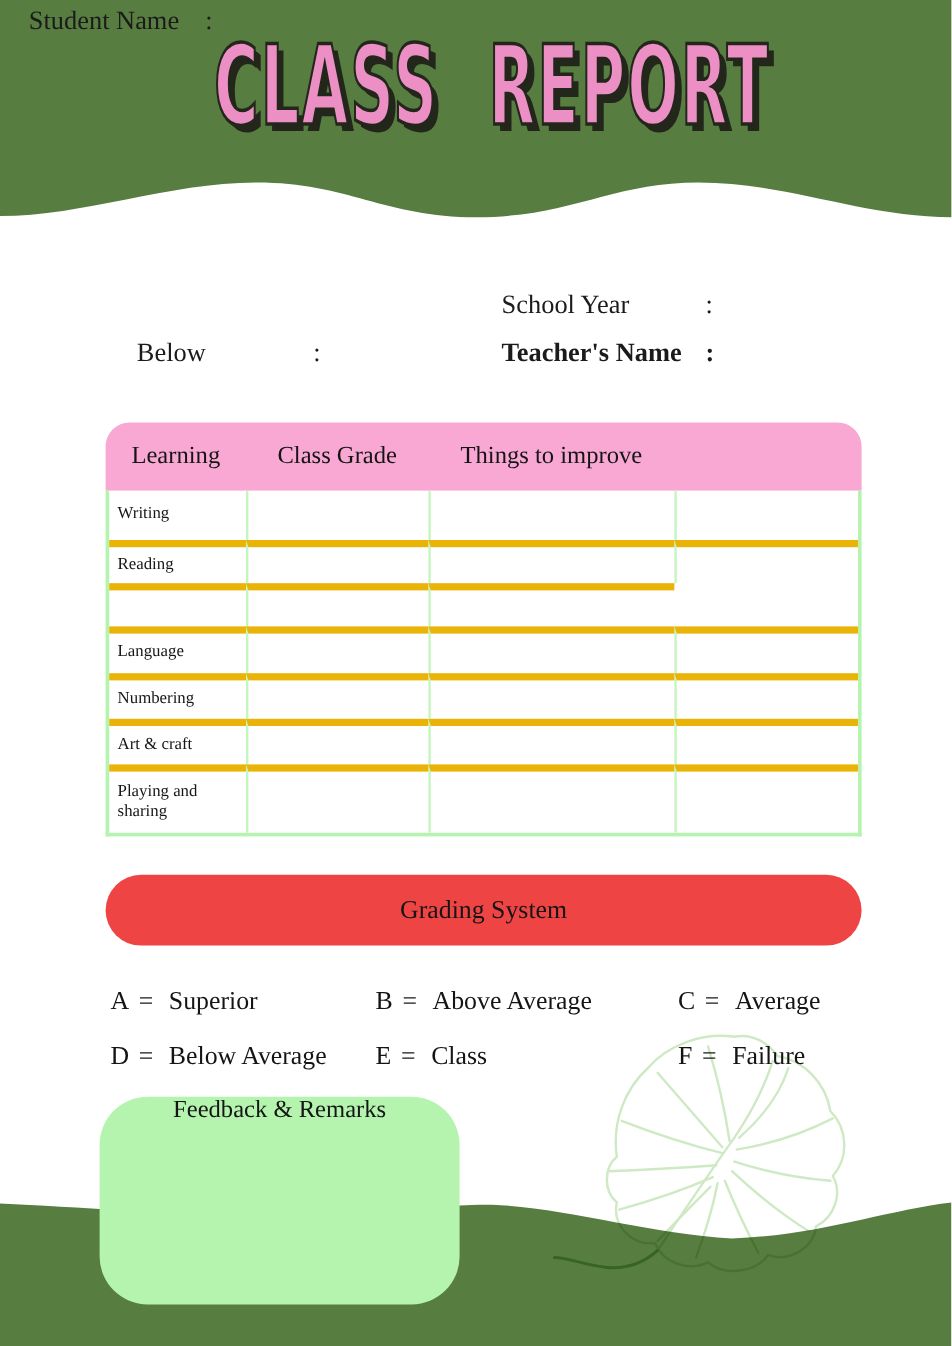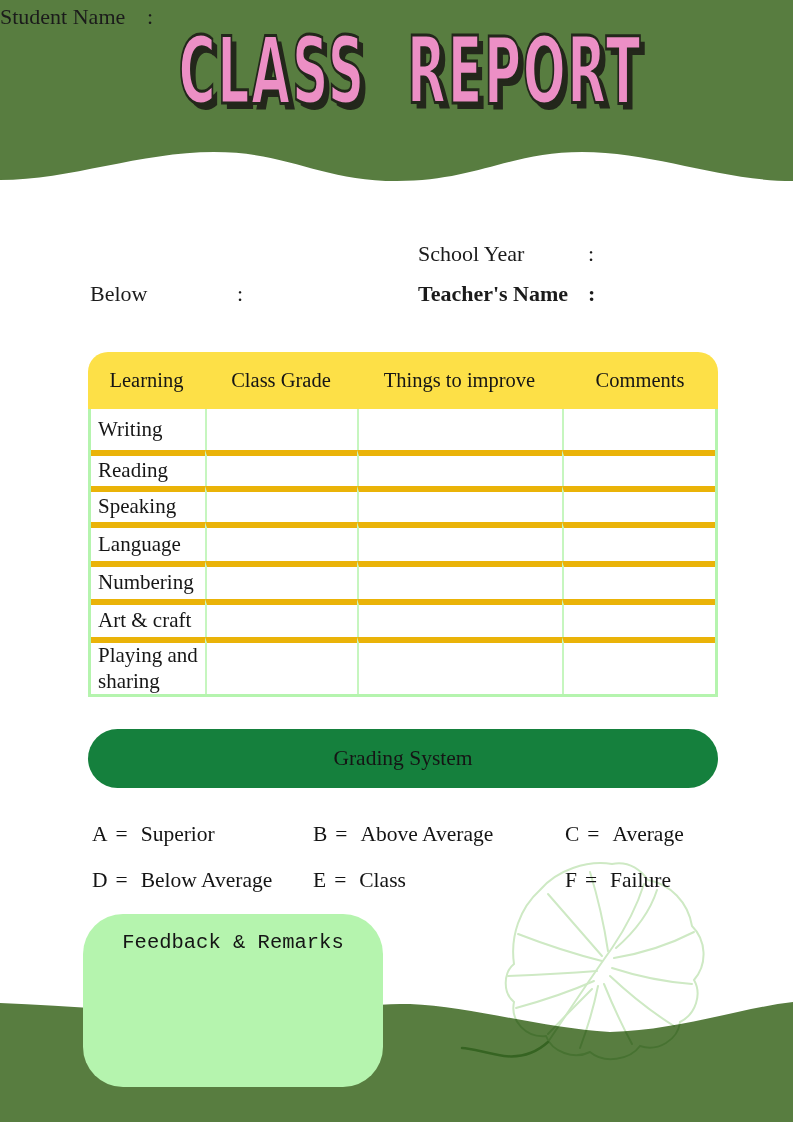--- a/index.html
+++ b/index.html
@@ -13,57 +13,57 @@
     position:absolute;left:0;top:26px;width:793px;text-align:center;z-index:2;
     font-family:"DejaVu Sans", sans-serif;font-weight:bold;font-size:92px;line-height:1;
     color:#ec8fc5;letter-spacing:3px;word-spacing:40px;
     transform:scaleX(0.55);transform-origin:center;
     -webkit-text-stroke:3px #23271b;
     text-shadow:9px 6px 0 #23271b;
     white-space:nowrap;
   }
   
   .info-field{position:absolute;display:flex;align-items:baseline;font-size:22px;z-index:2;}
-  .info-field.lft .info-label{display:inline-block;width:147px;}
+  .info-field.lft .info-label{display:inline-block;width:147px;margin-left:24px;}
   .info-field.rgt .info-label{display:inline-block;width:170px;}
   .info-colon{margin-right:10px;}
   .info-value{display:inline-block;min-width:90px;min-height:24px;}
   #f-grade{left:90px;top:277px;}
   #f-year{left:418px;top:237px;}
   #f-teacher{left:418px;top:277px;font-weight:bold;}
   
   .report-table{position:absolute;left:88px;top:352px;width:630px;z-index:2;}
   .t-head{
     display:grid;grid-template-columns:117px 152px 205px 156px;height:57px;
-    background:#fde047;border-radius:20px 20px 0 0;align-items:center;text-align:center;
+    background:#f9a8d4;border-radius:20px 20px 0 0;align-items:center;text-align:center;
     font-size:20.5px;color:#151515;
   }
   .t-body{border:3px solid #b5f4ae;border-top:none;background:#ffffff;}
   .t-row{display:grid;grid-template-columns:114px 152px 205px 153px;}
   .r0{height:41px}.r1{height:36px}.r2{height:36px}.r3{height:39px}.r4{height:38px}.r5{height:38px}.r6{height:57px}
   .t-cell{border-left:2px solid #c6f6bf;border-top:6px solid #eab308;}
   .t-row .t-cell:first-child{border-left:none;}
   .t-row.r0 .t-cell{border-top:none;}
-  .t-label{display:flex;align-items:center;padding-left:7px;font-size:21px;line-height:1.2;color:#161616;}
+  .t-label{display:flex;align-items:center;padding-left:7px;font-size:14px;line-height:1.2;color:#161616;}
   
   .grading-banner{
-    position:absolute;left:88px;top:729px;width:630px;height:59px;background:#15803d;
+    position:absolute;left:88px;top:729px;width:630px;height:59px;background:#ef4444;
     border-radius:30px;display:flex;align-items:center;justify-content:center;
     font-size:21.5px;color:#151515;z-index:2;
   }
   .grade-item{position:absolute;font-size:21.5px;color:#141414;z-index:5;white-space:nowrap;}
   .grade-eq{margin:0 13px 0 8px;}
   #g-a{left:92px;top:822px;}  #g-b{left:313px;top:822px;}  #g-c{left:565px;top:822px;}
   #g-d{left:92px;top:868px;}  #g-e{left:313px;top:868px;}  #g-f{left:565px;top:868px;}
   
   .feedback-box{
     position:absolute;left:83px;top:914px;width:300px;height:173px;border-radius:40px;
     background:#b5f4ae;z-index:4;
   }
-  .feedback-title{text-align:center;padding-top:17px;font-size:20.5px;color:#151515;font-family:Liberation Mono, monospace;}
+  .feedback-title{text-align:center;font-size:20.5px;color:#151515;}
   .feedback-content{height:110px;}
   
   .footer-wave{position:absolute;left:0;top:995px;z-index:2;}
   .leaf-illustration{position:absolute;left:452px;top:856px;z-index:3;mix-blend-mode:multiply;}
 </style>
 </head>
 <body>
 
 <svg class="header-wave" width="793" height="186" viewBox="0 0 793 186">
   <path fill="#587d40" d="M0,0 H793 V181 C720,181 655,152 582,152 C510,152 475,181 397,181 C320,181 290,152 214,152 C140,152 70,180 0,180 Z"></path>
@@ -91,37 +91,35 @@
   <span class="info-colon">:</span>
   <span class="info-value"></span>
 </div>
 <style></style>
 
 <div class="report-table">
   <div class="t-head">
     <span>Learning</span>
     <span>Class Grade</span>
     <span>Things to improve</span>
-    <span>Comments</span>
   </div>
   <div class="t-body">
     <div class="t-row r0">
       <div class="t-cell t-label">Writing</div>
       <div class="t-cell"></div>
       <div class="t-cell"></div>
       <div class="t-cell"></div>
     </div>
     <div class="t-row r1">
       <div class="t-cell t-label">Reading</div>
       <div class="t-cell"></div>
       <div class="t-cell"></div>
       <div class="t-cell"></div>
     </div>
     <div class="t-row r2">
-      <div class="t-cell t-label">Speaking</div>
       <div class="t-cell"></div>
       <div class="t-cell"></div>
       <div class="t-cell"></div>
     </div>
     <div class="t-row r3">
       <div class="t-cell t-label">Language</div>
       <div class="t-cell"></div>
       <div class="t-cell"></div>
       <div class="t-cell"></div>
     </div>

